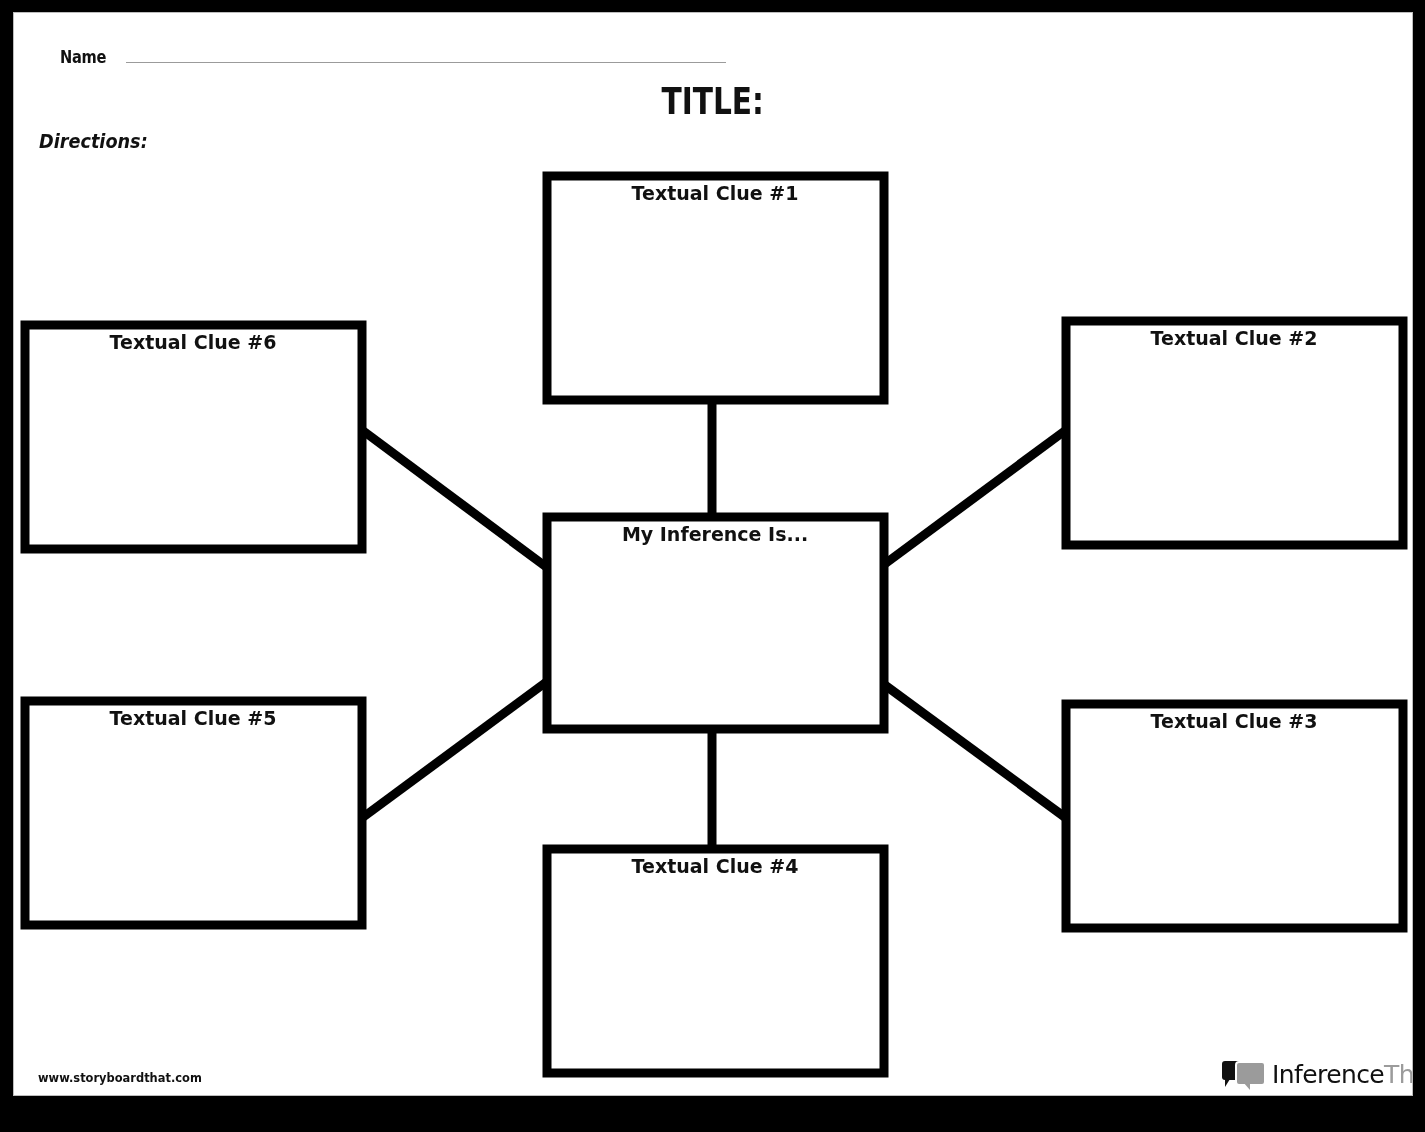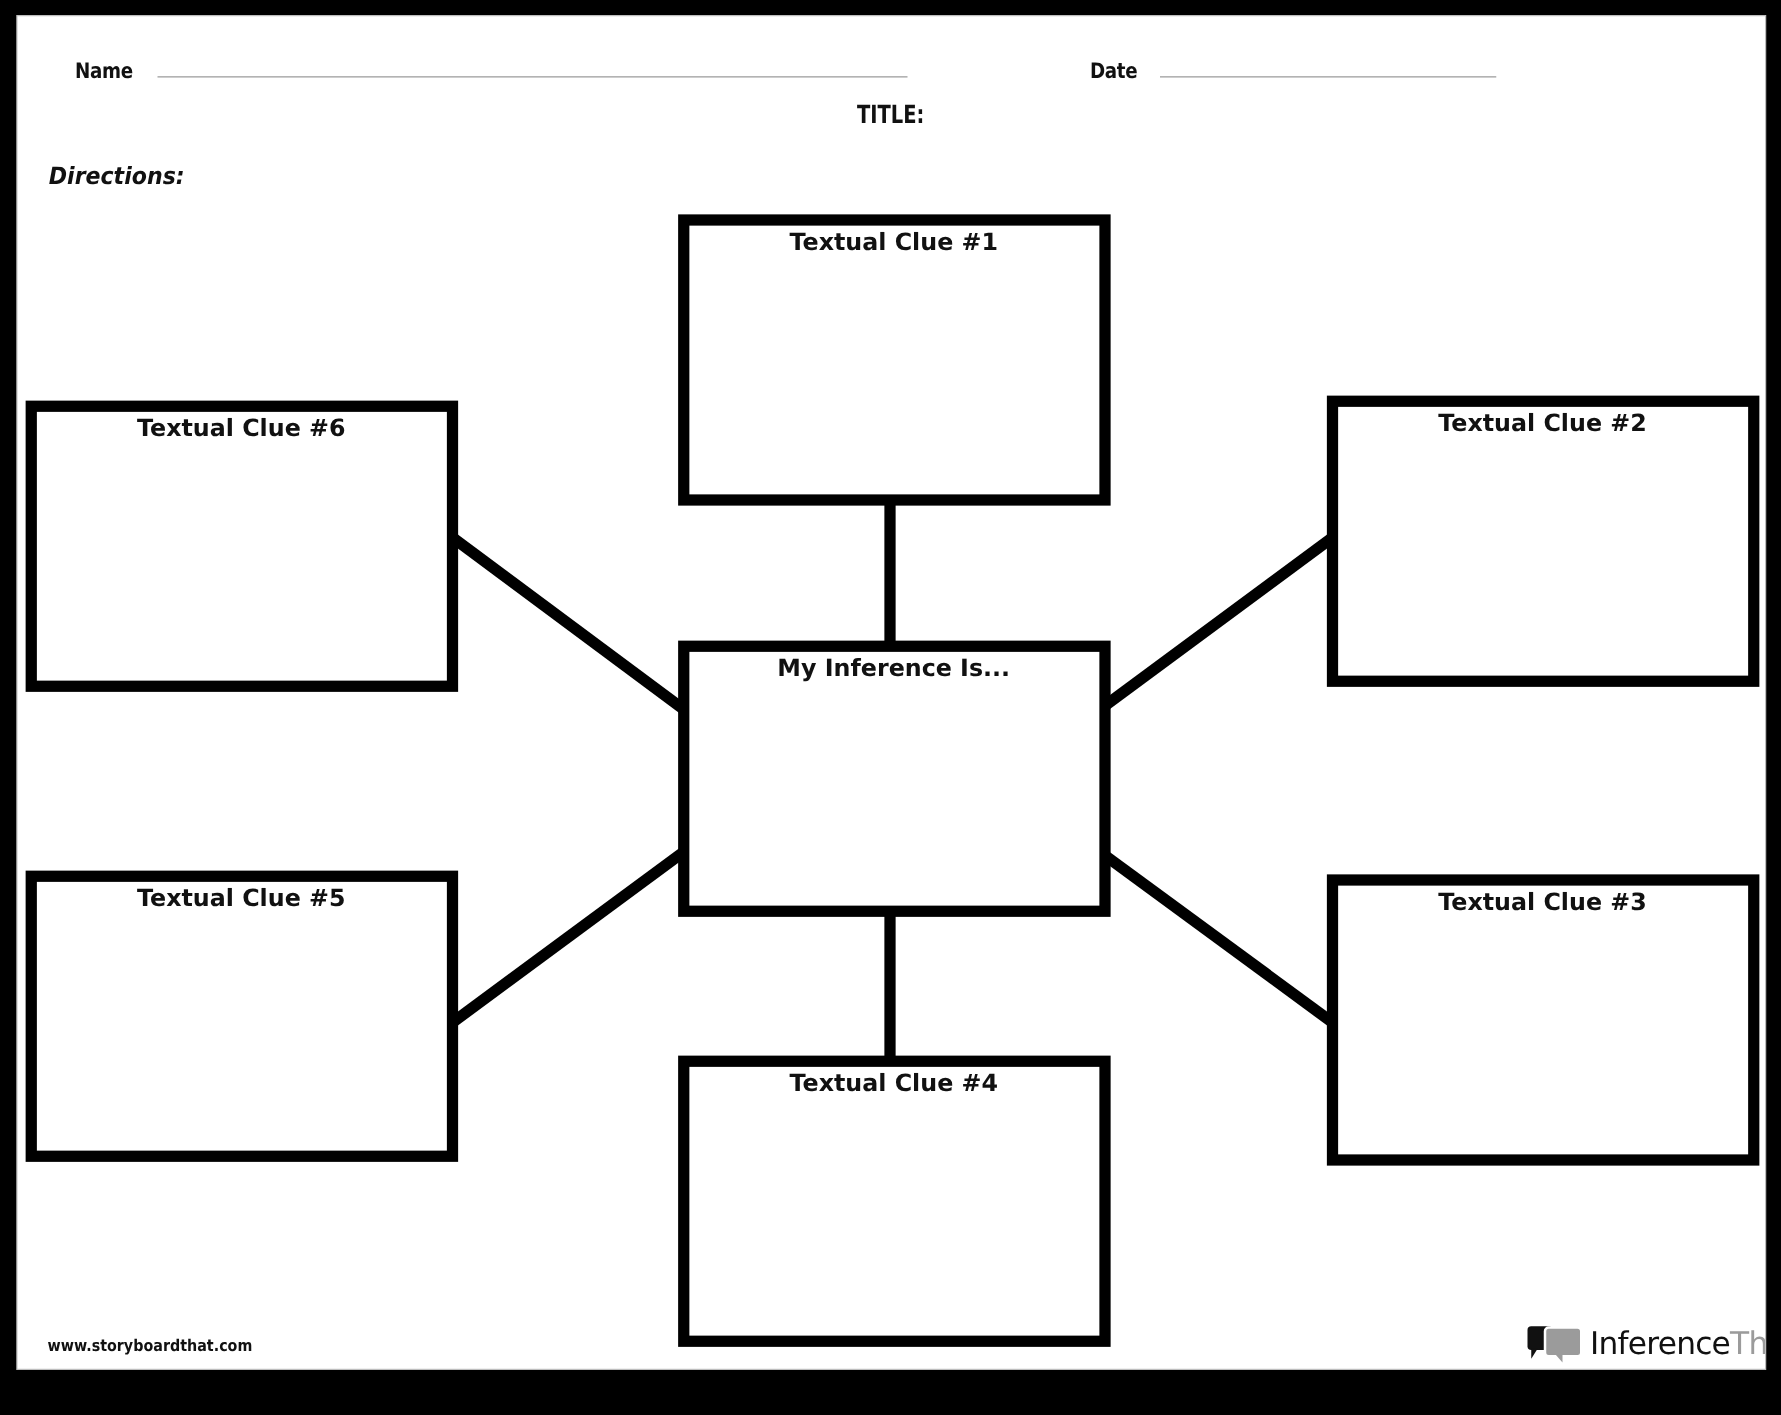--- a/index.html
+++ b/index.html
@@ -63,21 +63,21 @@
 
   
   #worksheet-title {
     position: absolute;
     left: 0;
     top: 66px;
     width: 1398px;
     text-align: center;
     font-family: "DejaVu Sans", sans-serif;
     font-weight: bold;
-    font-size: 20px;
+    font-size: 38px;
     letter-spacing: 0px;
     color: #111111;
   }
   #worksheet-title span {
     display: inline-block;
     transform: scaleX(0.78);
   }
 
   
   #directions-label {
@@ -199,24 +199,20 @@
 <body>
 
 <div id="page-frame">
   <div id="page-sheet">
 
     <div class="field-row" id="name-row">
       <span class="field-label">Name</span>
       <span class="field-rule"></span>
     </div>
 
-    <div class="field-row" id="date-row">
-      <span class="field-label">Date</span>
-      <span class="field-rule"></span>
-    </div>
 
     <div id="worksheet-title">
       <span>TITLE:</span>
     </div>
 
     <div id="directions-label">Directions:</div>
 
     <svg id="diagram" viewBox="0 0 1398 1082">
 
       <line class="conn" x1="698" y1="378" x2="698" y2="512"></line>

